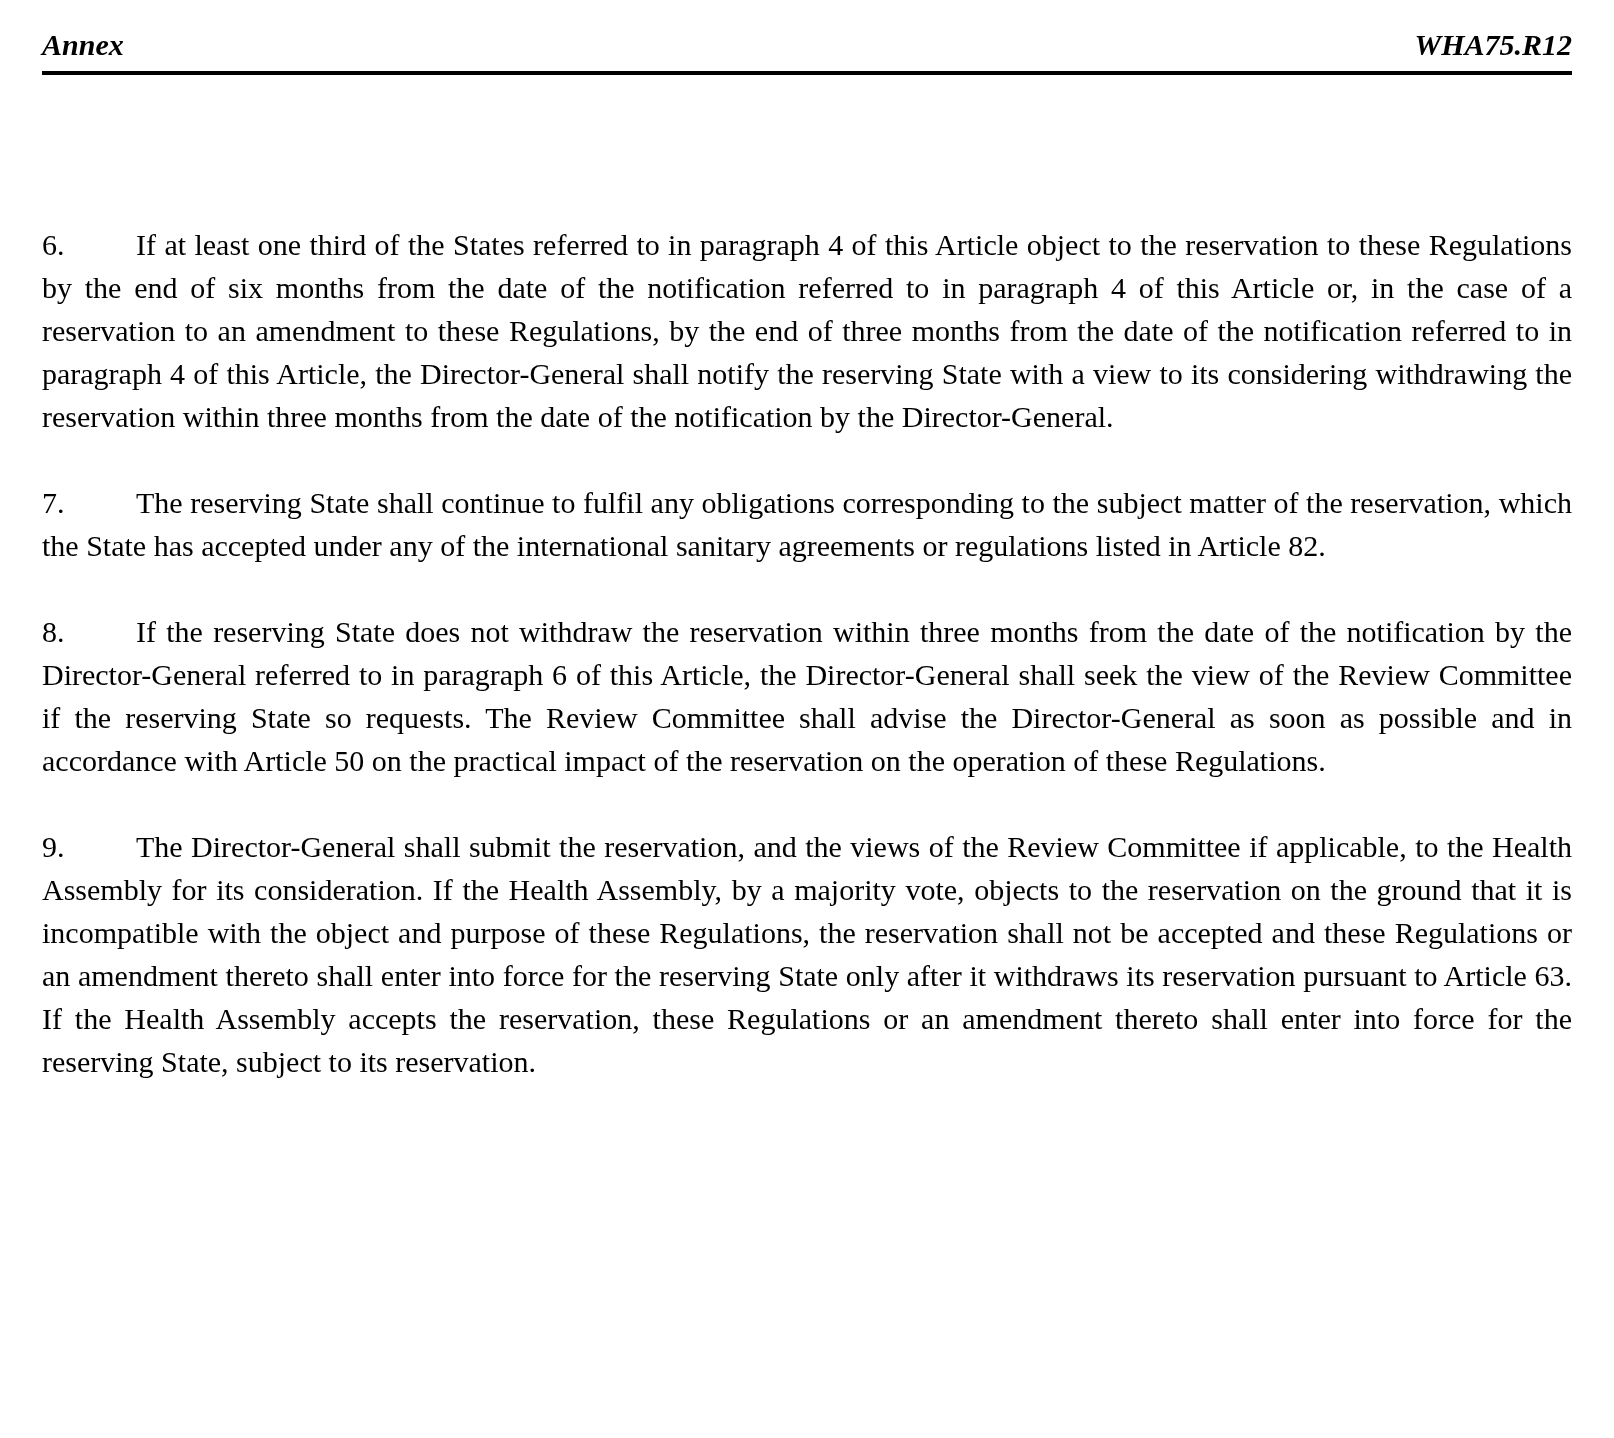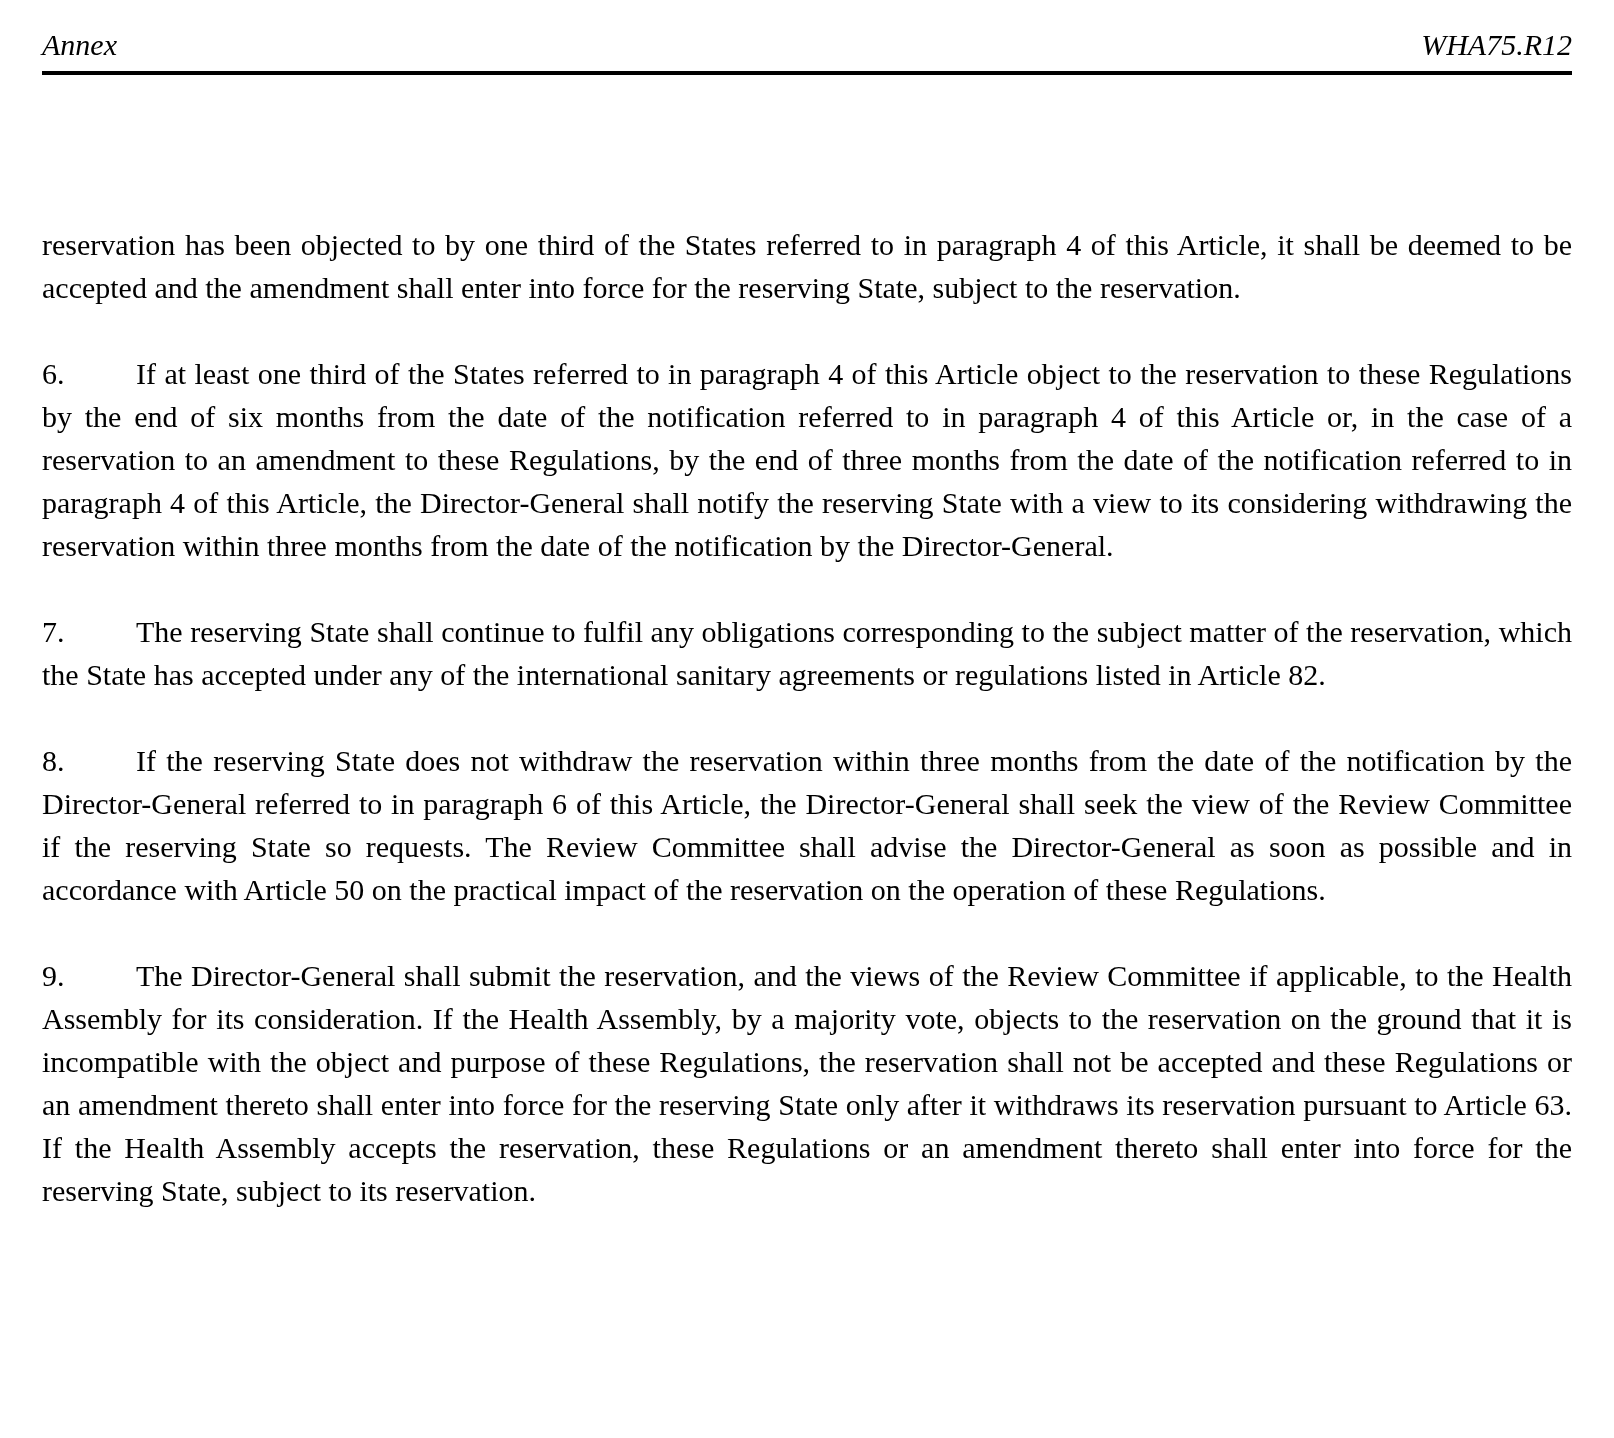--- a/index.html
+++ b/index.html
@@ -15,21 +15,21 @@
     color: #000000;
     font-family: "Liberation Serif", serif;
     padding: 28px 42px 0 42px;
     overflow: hidden;
   }
   .header {
     display: flex;
     justify-content: space-between;
     align-items: baseline;
     font-size: 30px;
-    font-weight: normal;
+    font-weight: bold;
     font-style: italic;
     gap: 32px;
   }
   .header-rule {
     height: 4px;
     background: #000000;
     margin-top: 9px;
   }
   .doc-body {
     margin-top: 148px;
@@ -53,23 +53,20 @@
 
   <div class="header">
     <span>Annex</span>
     <span>WHA75.R12</span>
   </div>
 
   <div class="header-rule"></div>
 
   <div class="doc-body">
 
-    <p class="para">
-      <span>reservation has been objected to by one third of the States referred to in paragraph 4 of this Article, it shall be deemed to be accepted and the amendment shall enter into force for the reserving State, subject to the reservation.</span>
-    </p>
 
     <p class="para">
       <span class="num">6.</span><span>If at least one third of the States referred to in paragraph 4 of this Article object to the reservation to these Regulations by the end of six months from the date of the notification referred to in paragraph 4 of this Article or, in the case of a reservation to an amendment to these Regulations, by the end of three months from the date of the notification referred to in paragraph 4 of this Article, the Director-General shall notify the reserving State with a view to its considering withdrawing the reservation within three months from the date of the notification by the Director-General.</span>
     </p>
 
     <p class="para">
       <span class="num">7.</span><span>The reserving State shall continue to fulfil any obligations corresponding to the subject matter of the reservation, which the State has accepted under any of the international sanitary agreements or regulations listed in Article 82.</span>
     </p>
 
     <p class="para">

